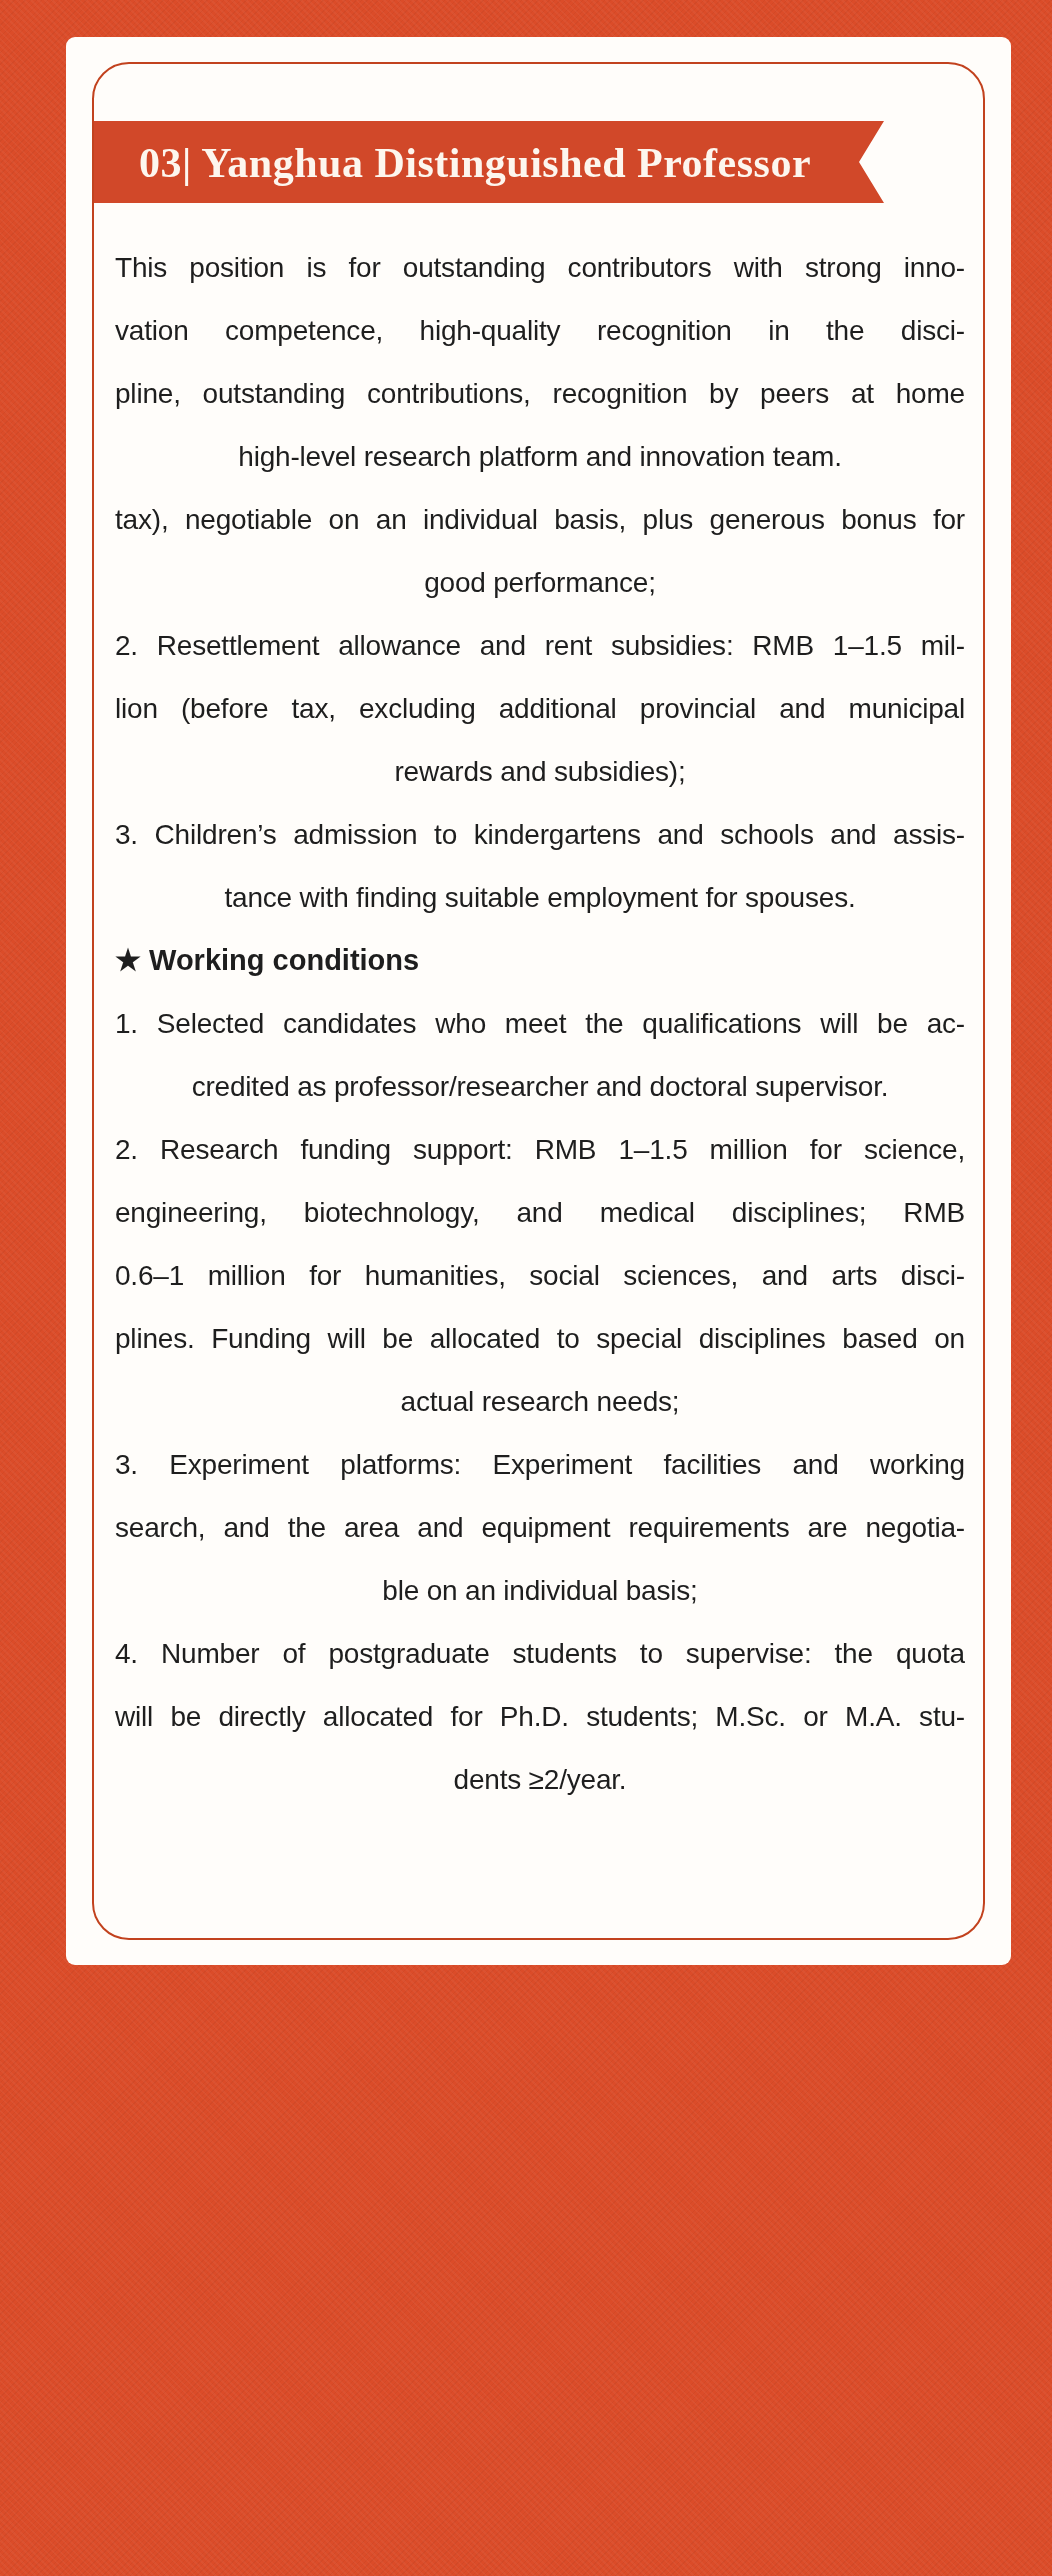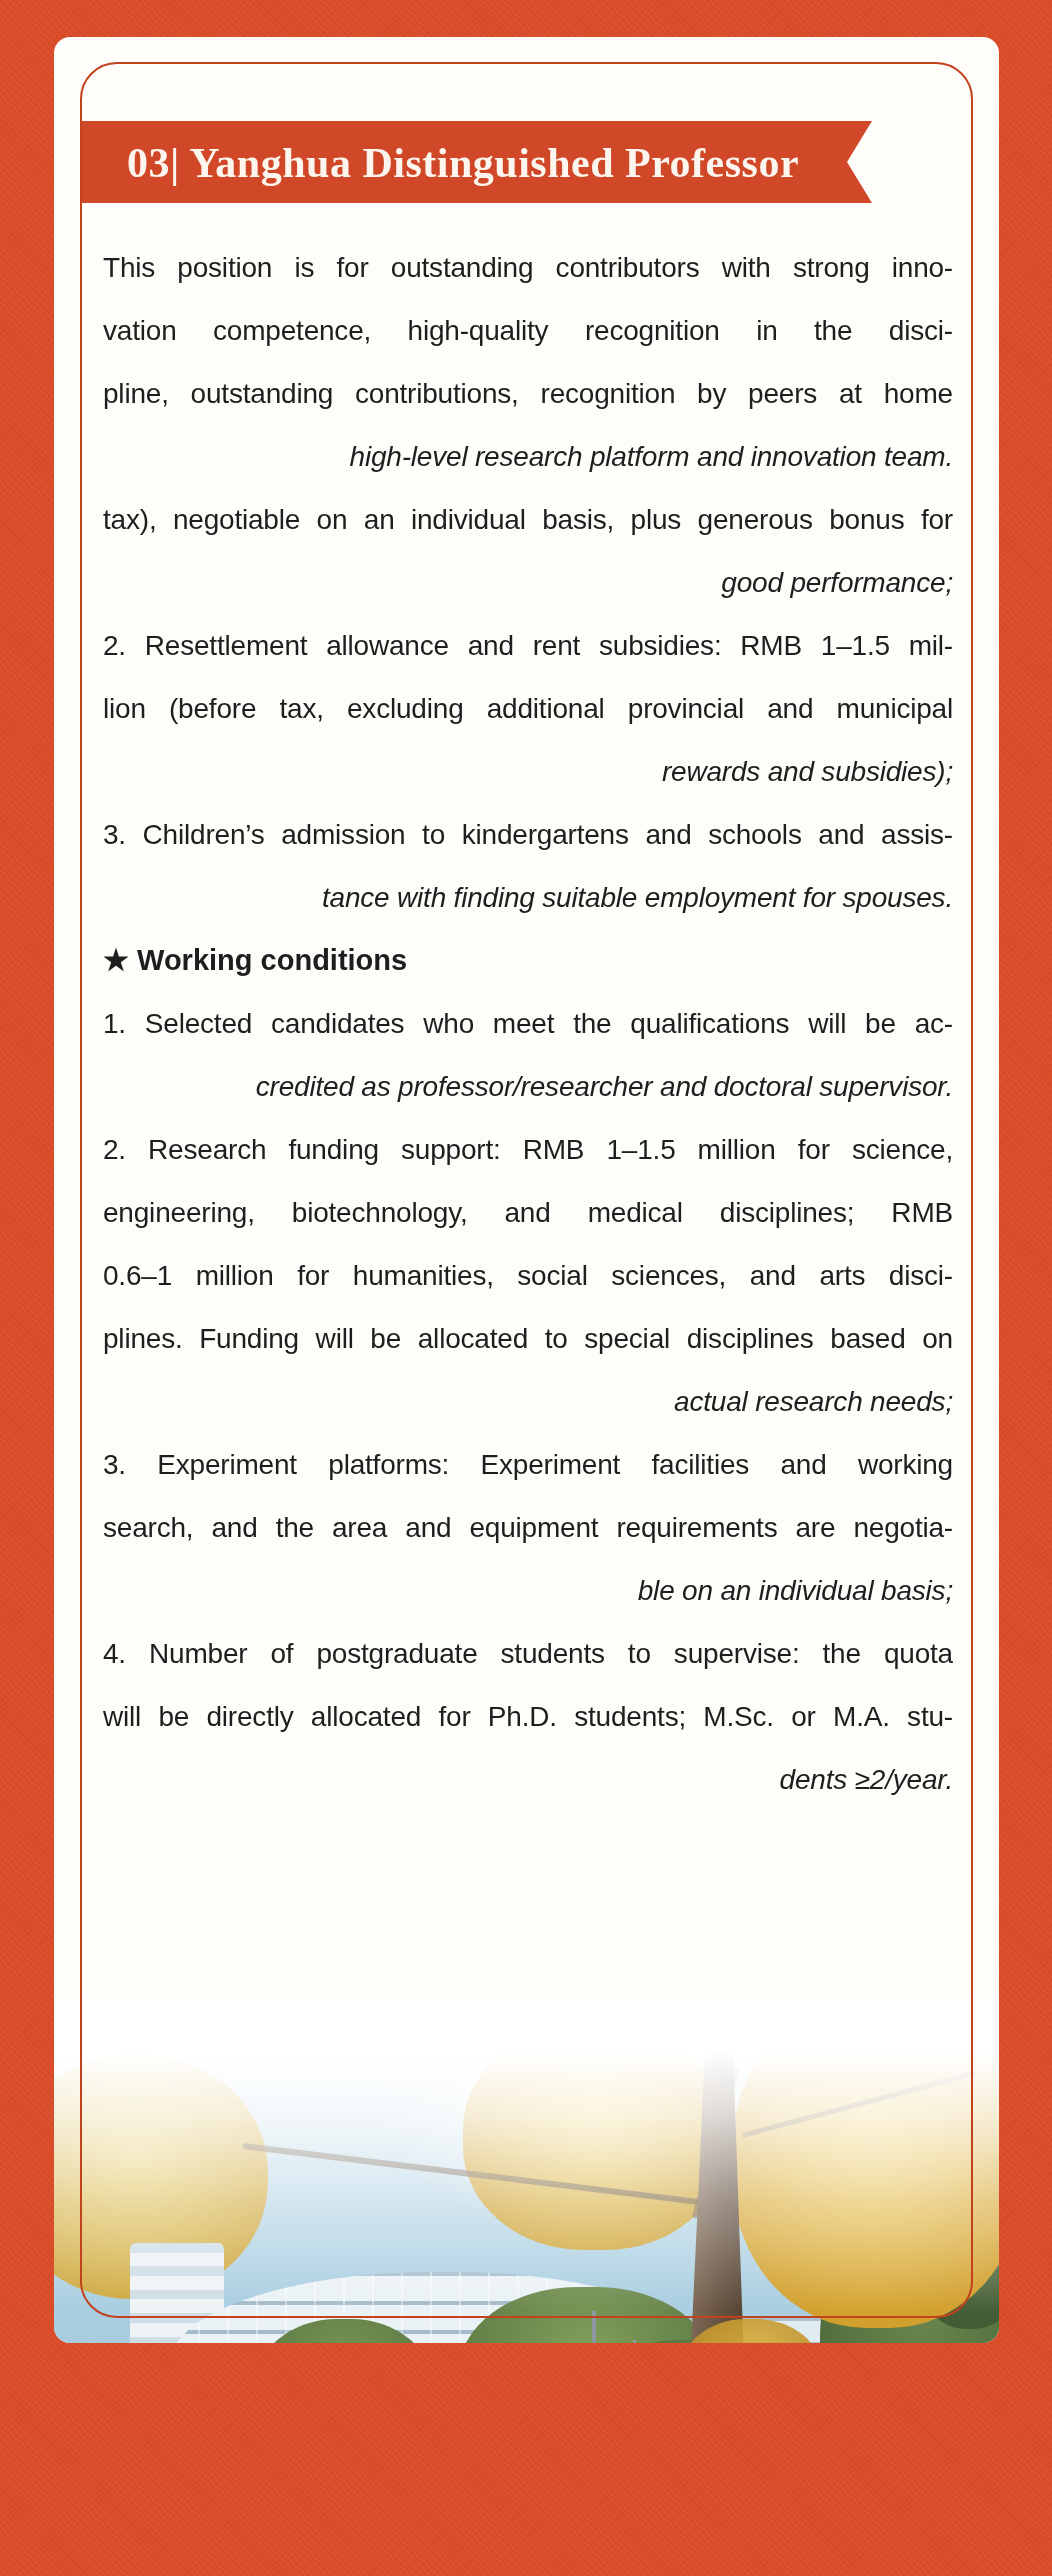--- a/index.html
+++ b/index.html
@@ -9,22 +9,22 @@
   .canvas{
     position:relative; width:1052px; height:2576px; margin:0 auto;
     background:
       repeating-linear-gradient(45deg, rgba(255,255,255,.035) 0 1.9px, rgba(0,0,0,0) 1.9px 4.9px),
       repeating-linear-gradient(-45deg, rgba(0,0,0,.04) 0 1px, rgba(0,0,0,0) 1px 3.9px),
       var(--bg);
     font-family:"Liberation Sans", sans-serif;
     overflow:hidden;
   }
   .card{
-    position:absolute; left:54px; top:37px; width:945px; height:2306px;
-    background:var(--card); border-radius:16px; overflow:hidden;
+    position:absolute; left:66px; top:37px; width:945px; height:1928px;
+    background:var(--card); border-radius:9px; overflow:hidden;
   }
   .inner-line{
     position:absolute; left:26px; top:25px; right:26px; bottom:25px;
     border:2.4px solid var(--line); border-radius:37px;
     z-index:30; pointer-events:none;
   }
   .banner{
     position:absolute; left:27px; top:84px; width:791px; height:82px;
     background:var(--banner); z-index:10;
     clip-path:polygon(0 0, 100% 0, calc(100% - 25px) 50%, 100% 100%, 0 100%);
@@ -33,21 +33,21 @@
     display:block; padding-left:46px; height:82px; line-height:84px;
     font-family:"Liberation Serif", serif; font-weight:700; font-size:42px;
     color:var(--banner-text); letter-spacing:0.5px; white-space:nowrap;
   }
   .text-block{
     position:absolute; left:49px; top:199px; width:850px; height:1841px;
     color:var(--ink); font-size:28px; letter-spacing:-0.2px; z-index:5; overflow:hidden;
   }
   .tline{height:63px; line-height:63px; white-space:nowrap;}
   .jline{text-align:justify; text-align-last:justify; text-justify:inter-word;}
-  .lline{text-align:right;font-style:italic;}
+  .lline{text-align:center;}
   .hline{font-weight:700; text-align:left; font-size:29px; letter-spacing:0;}
 
   
   .photo{position:absolute; left:0; top:1960px; width:945px; height:542px;
          border-radius:0 0 51px 51px; overflow:hidden; z-index:1;}
   .photo *{position:absolute;}
   .ph-sky{inset:0; background:linear-gradient(180deg,#e3f0f6 0%,#c0dbe9 28%,#aacfe1 55%,#9cc4d8 100%);}
   .ph-glow{left:322px; top:-68px; width:429px; height:312px;
     background:radial-gradient(closest-side, rgba(255,253,244,.95), rgba(255,253,244,0));}
   .ph-gink-left-far{left:-49px; top:58px; width:263px; height:244px; border-radius:48%;

